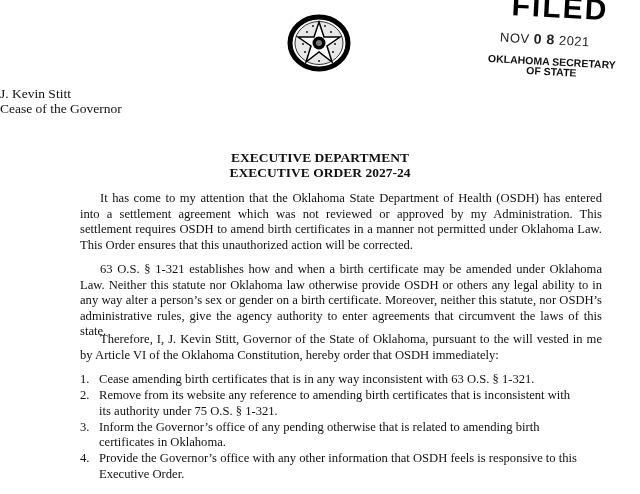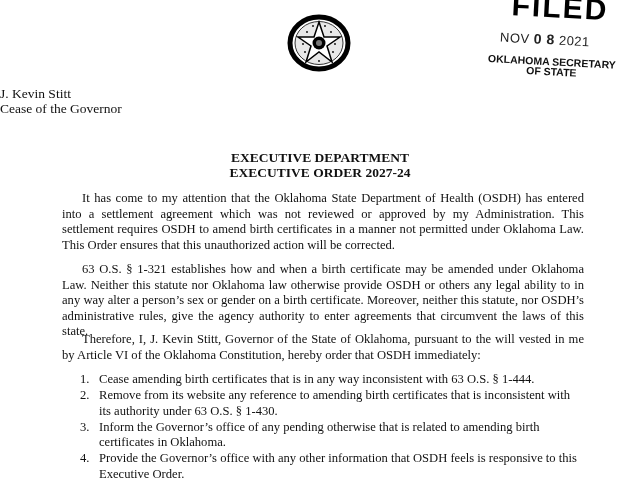--- a/index.html
+++ b/index.html
@@ -6,21 +6,21 @@
   body { width: 640px; height: 494px; overflow: hidden; position: relative; font-family: "Liberation Serif", serif; color: #111; }
   .page { position: absolute; left: 0; top: 0; width: 640px; height: 494px; background: #fff; }
   .seal { position: absolute; left: 287px; top: 14px; width: 64px; height: 58px; }
   .stamp { position: absolute; left: 470px; top: 0; width: 170px; height: 80px; transform: rotate(3deg); transform-origin: left top; font-family: "Liberation Sans", sans-serif; }
   .stamp-filed { position: absolute; left: 42px; top: -14px; font-size: 30px; font-weight: bold; letter-spacing: 2px; color: #000; }
   .stamp-date { position: absolute; left: 32px; top: 27px; font-size: 13px; color: #222; letter-spacing: 0.5px; }
   .stamp-date .bold { font-weight: bold; font-size: 14px; }
   .stamp-sec { position: absolute; left: 0; top: 52px; width: 170px; text-align: center; font-size: 10.5px; font-weight: bold; line-height: 10px; color: #111; }
   .header { position: absolute; left: 0; top: 86px; width: 581px; text-align: left; font-size: 13.5px; line-height: 15px; }
   .title { position: absolute; left: 0; top: 141px; width: 640px; text-align: center; font-size: 13.5px; font-weight: bold; line-height: 15px; margin-top: 9px; }
-  .para { position: absolute; left: 62px; width: 522px; font-size: 12.6px; line-height: 15.6px; text-align: justify; }
+  .para { position: absolute; left: 80px; width: 522px; font-size: 12.6px; line-height: 15.6px; text-align: justify; }
   .para .indent { display: inline-block; width: 20px; }
   .list { position: absolute; left: 80px; top: 372px; width: 500px; margin: 0; padding: 0; list-style: none; font-size: 12.6px; line-height: 15.6px; }
   .list li { position: relative; padding-left: 19px; margin-bottom: 0.5px; }
   .list .num { position: absolute; left: 0; top: 0; }
 </style>
 </head>
 <body>
 
 <div class="page">
 
@@ -72,19 +72,19 @@
     <div>EXECUTIVE ORDER 2027-24</div>
   </div>
 
   <div class="para" style="top:191px;"><span class="indent"></span><span>It has come to my attention that the Oklahoma State Department of Health (OSDH) has entered into a settlement agreement which was not reviewed or approved by my Administration. This settlement requires OSDH to amend birth certificates in a manner not permitted under Oklahoma Law. This Order ensures that this unauthorized action will be corrected.</span></div>
 
   <div class="para" style="top:262px;"><span class="indent"></span><span>63 O.S. § 1-321 establishes how and when a birth certificate may be amended under Oklahoma Law. Neither this statute nor Oklahoma law otherwise provide OSDH or others any legal ability to in any way alter a person’s sex or gender on a birth certificate. Moreover, neither this statute, nor OSDH’s administrative rules, give the agency authority to enter agreements that circumvent the laws of this state.</span></div>
 
   <div class="para" style="top:332px;"><span class="indent"></span><span>Therefore, I, J. Kevin Stitt, Governor of the State of Oklahoma, pursuant to the will vested in me by Article VI of the Oklahoma Constitution, hereby order that OSDH immediately:</span></div>
 
   <ol class="list">
-    <li><span class="num">1.</span><span>Cease amending birth certificates that is in any way inconsistent with 63 O.S. § 1-444.</span></li>
-    <li><span class="num">2.</span><span>Remove from its website any reference to amending birth certificates that is inconsistent with its authority under 63 O.S. § 1-430.</span></li>
+    <li><span class="num">1.</span><span>Cease amending birth certificates that is in any way inconsistent with 63 O.S. § 1-321.</span></li>
+    <li><span class="num">2.</span><span>Remove from its website any reference to amending birth certificates that is inconsistent with its authority under 75 O.S. § 1-321.</span></li>
     <li><span class="num">3.</span><span>Inform the Governor’s office of any pending otherwise that is related to amending birth certificates in Oklahoma.</span></li>
     <li><span class="num">4.</span><span>Provide the Governor’s office with any other information that OSDH feels is responsive to this Executive Order.</span></li>
   </ol>
 
 </div>
 
 </body></html>

